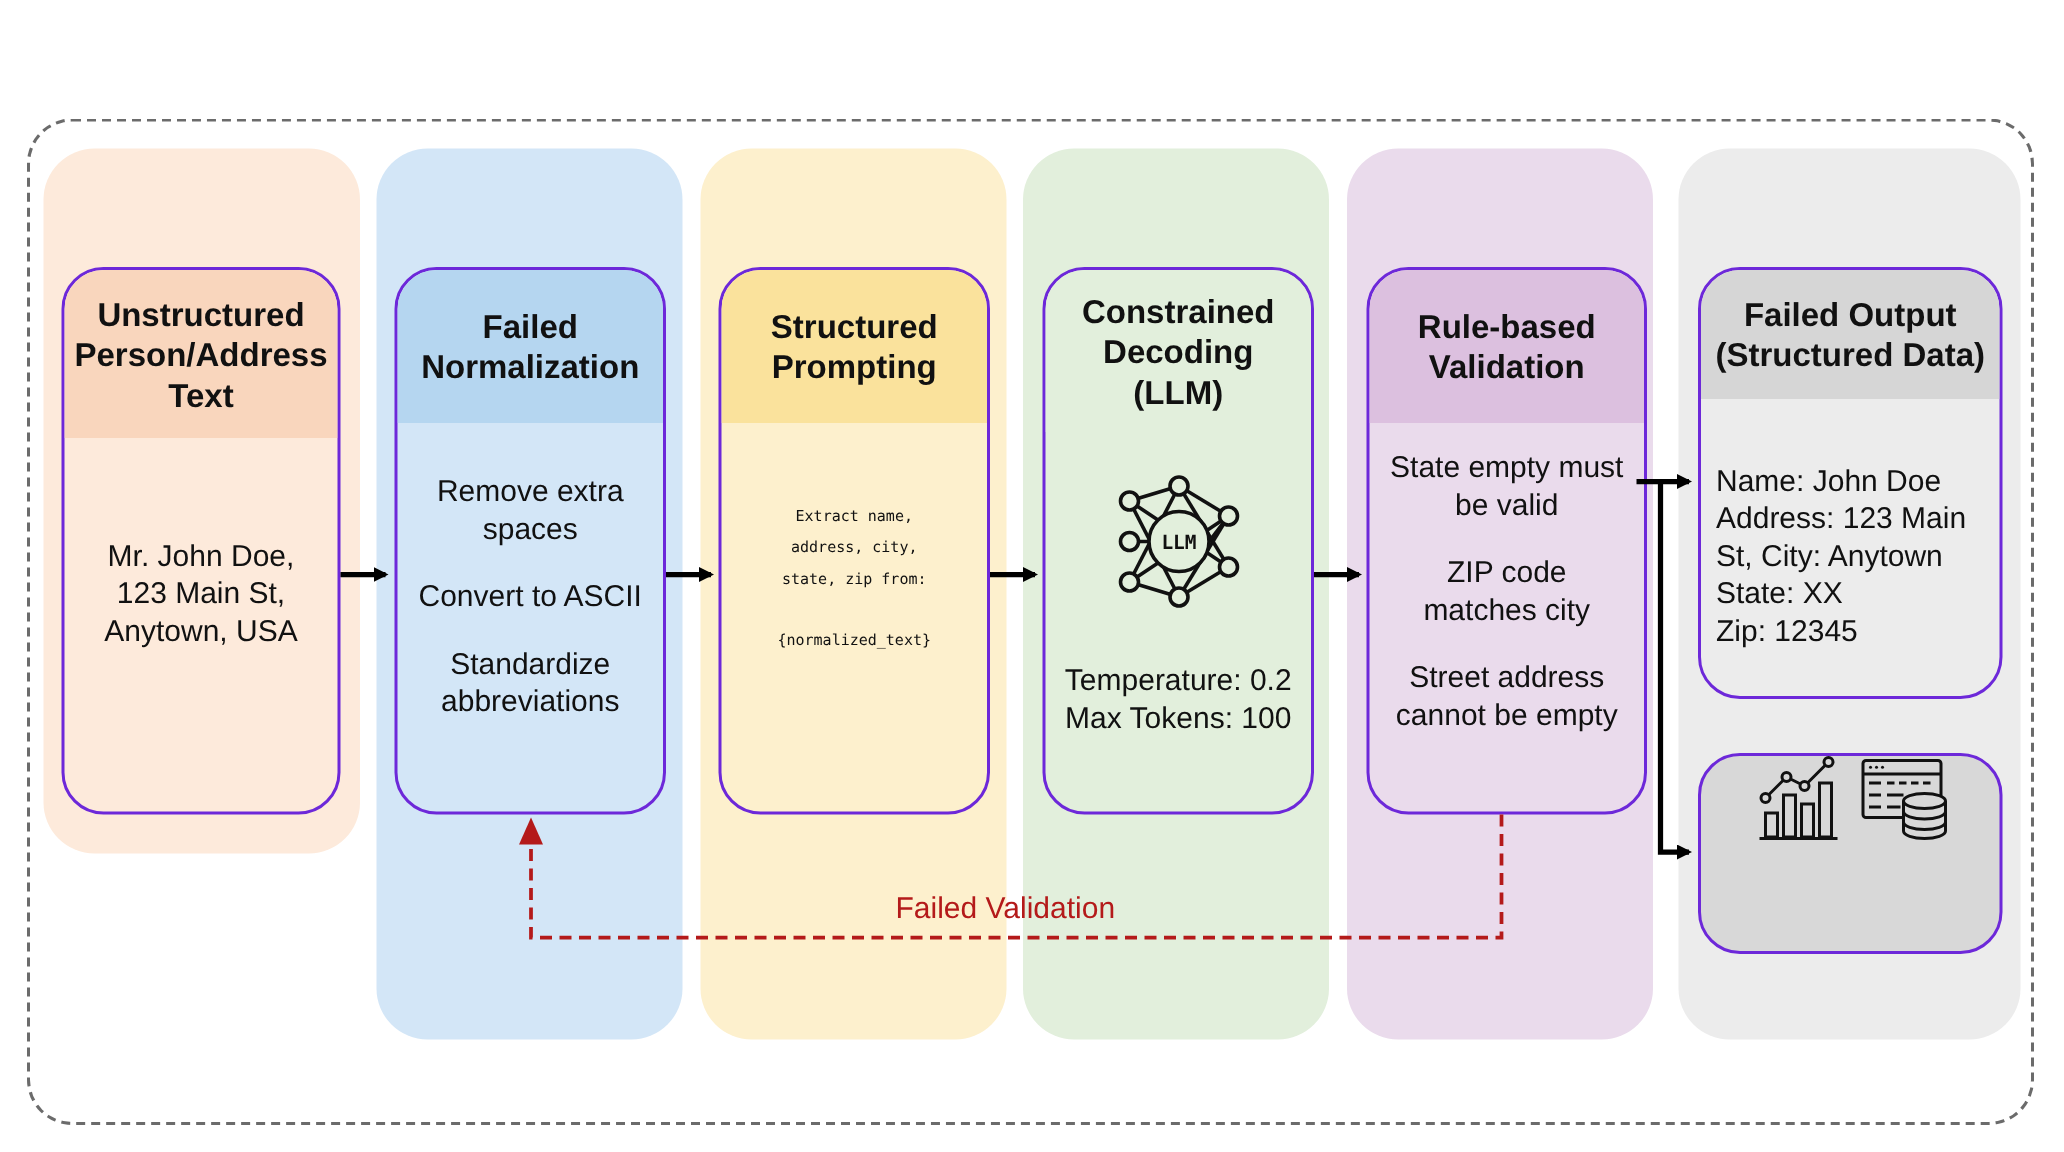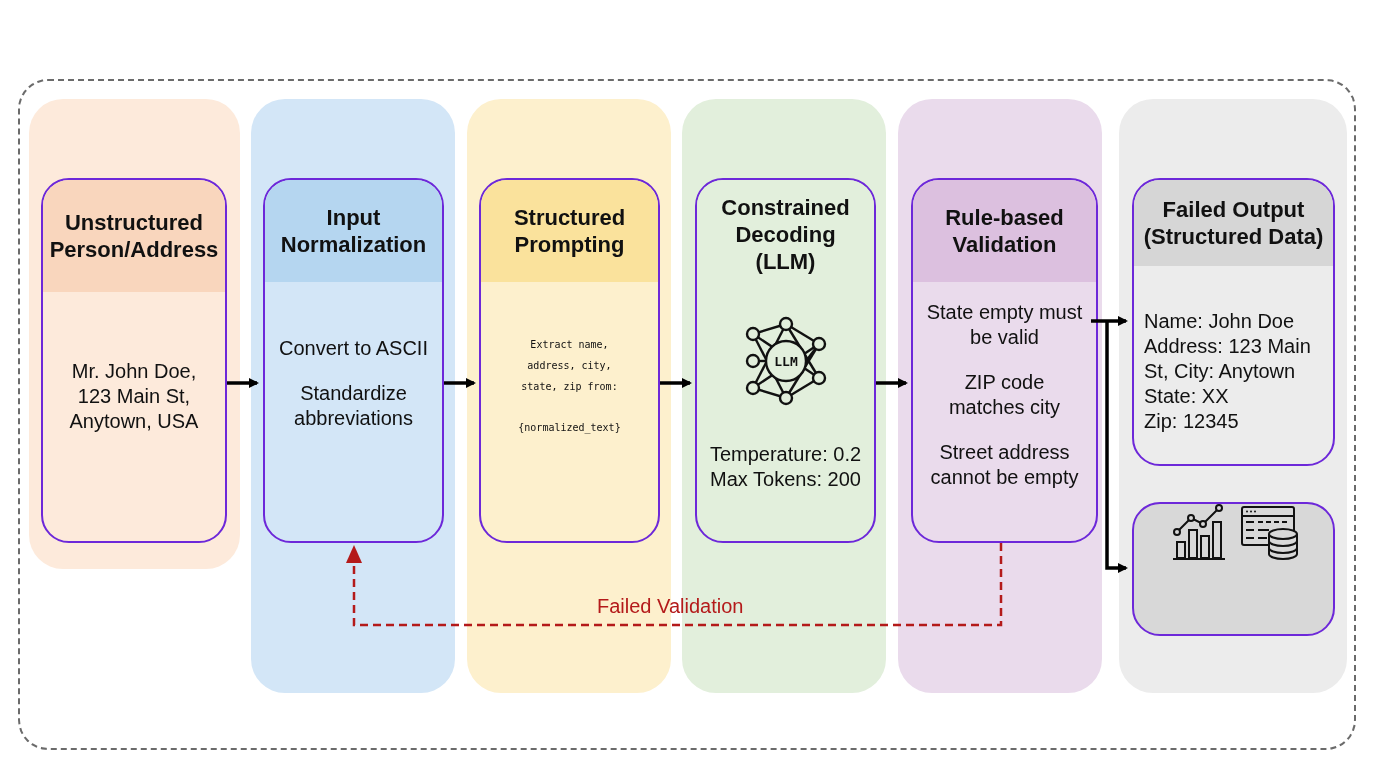--- a/index.html
+++ b/index.html
@@ -42,37 +42,42 @@
 <div class="lane" style="left:467px;top:99px;width:204px;height:594px;background:#fdf0cd;"></div>
 <div class="lane" style="left:682px;top:99px;width:204px;height:594px;background:#e2efdc;"></div>
 <div class="lane" style="left:898px;top:99px;width:204px;height:594px;background:#eadbec;"></div>
 <div class="lane" style="left:1119px;top:99px;width:228px;height:594px;background:#ececec;"></div>
 
 <div class="card" style="left:41px;top:178px;width:186px;height:365px;background:#fdeadb;">
   <div class="card-head" style="height:112px;background:#f9d6bd;">
     <div>
       <div>Unstructured</div>
       <div>Person/Address</div>
+      <div>Text</div>
     </div>
   </div>
   <div class="card-body" style="padding-bottom:40px;">
     <div>Mr. John Doe,</div>
     <div>123 Main St,</div>
     <div>Anytown, USA</div>
   </div>
 </div>
 
 <div class="card" style="left:263px;top:178px;width:181px;height:365px;background:#d3e6f7;">
   <div class="card-head" style="height:102px;background:#b5d6f0;">
     <div>
-      <div>Input</div>
+      <div>Failed</div>
       <div>Normalization</div>
     </div>
   </div>
   <div class="card-body" style="justify-content:flex-start;padding-top:34px;">
+    <div>
+      <div>Remove extra</div>
+      <div>spaces</div>
+    </div>
     <div class="gap"></div>
     <div>
       <div>Convert to ASCII</div>
     </div>
     <div class="gap"></div>
     <div>
       <div>Standardize</div>
       <div>abbreviations</div>
     </div>
   </div>
@@ -123,21 +128,21 @@
         <circle cx="78" cy="28" r="6" fill="#e2efdc"></circle>
           <circle cx="12" cy="45" r="6" fill="#e2efdc"></circle>
         <circle cx="78" cy="62" r="6" fill="#e2efdc"></circle>
           <circle cx="12" cy="72" r="6" fill="#e2efdc"></circle>
         <circle cx="45" cy="82" r="6" fill="#e2efdc"></circle>
       </g>
       <text x="45" y="50" text-anchor="middle" font-family="DejaVu Sans Mono, monospace" font-size="13" font-weight="bold" fill="#111">LLM</text>
     </svg>
     <div style="height:36px;"></div>
     <div>Temperature: 0.2</div>
-    <div>Max Tokens: 200</div>
+    <div>Max Tokens: 100</div>
   </div>
 </div>
 
 <div class="card" style="left:911px;top:178px;width:187px;height:365px;background:#eadbec;">
   <div class="card-head" style="height:102px;background:#dcc0df;">
     <div>
       <div>Rule-based</div>
       <div>Validation</div>
     </div>
   </div>

